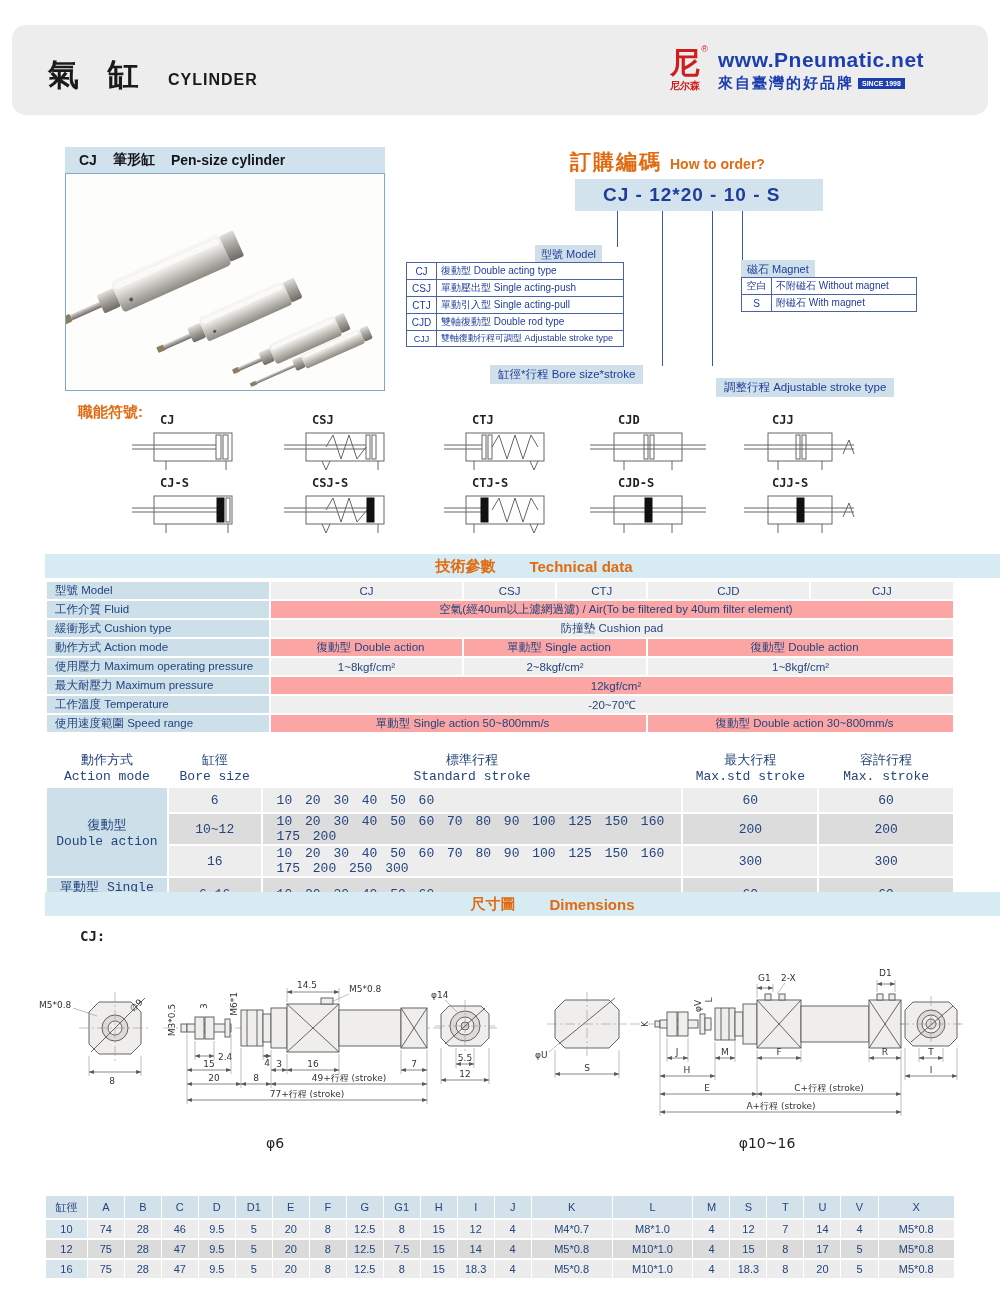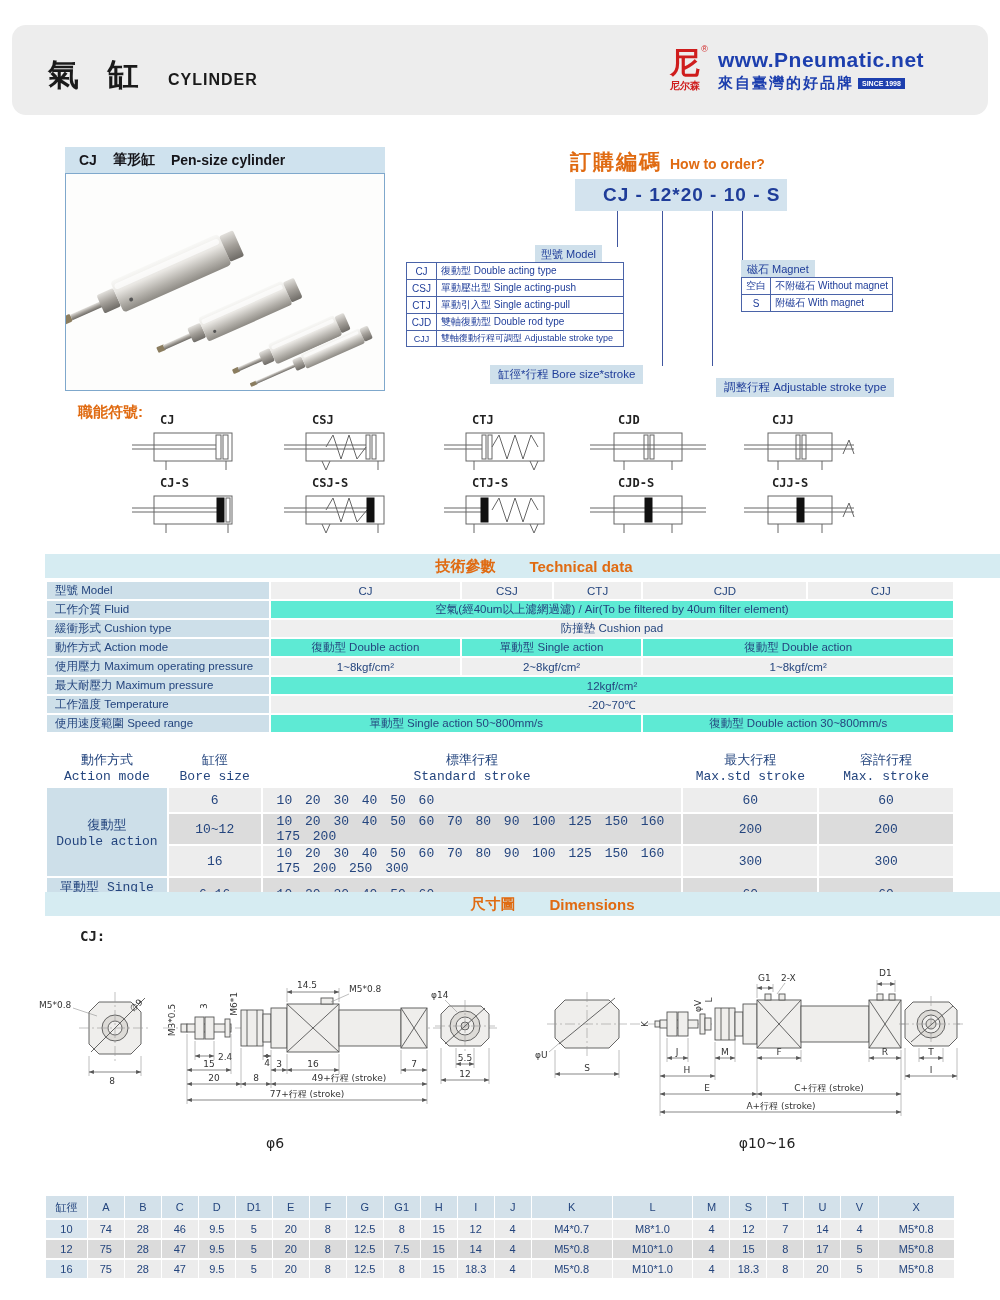--- a/index.html
+++ b/index.html
@@ -21,21 +21,21 @@
   .since-badge { background:#1d3fae; color:#fff; font-size:7px; font-weight:bold; padding:2px 4px; letter-spacing:0; }
 
   
   .prod-head { position:absolute; left:65px; top:147px; width:320px; height:26px; background:#cfe2ee; display:flex; align-items:center; gap:16px; padding-left:14px; font-size:14px; font-weight:bold; color:#15151a; }
   .prod-box { position:absolute; left:65px; top:173px; width:320px; height:218px; background:#fdfdfc; border:1px solid #7fa8cc; }
 
   
   .order-title { position:absolute; left:570px; top:148px; color:#e06b12; }
   .order-title .cn { font-size:21px; font-weight:bold; letter-spacing:2px; }
   .order-title .en { font-size:14px; font-weight:bold; margin-left:8px; }
-  .code-bar { position:absolute; left:575px; top:179px; width:212px; height:32px; background:#d3e3ee; color:#1f3d99; font-size:19px; font-weight:bold; line-height:32px; padding-left:28px; letter-spacing:1px; }
+  .code-bar { position:absolute; left:575px; top:179px; width:248px; height:32px; background:#d3e3ee; color:#1f3d99; font-size:19px; font-weight:bold; line-height:32px; padding-left:28px; letter-spacing:1px; }
   .vline { position:absolute; width:1px; background:#40569f; }
   .tag { position:absolute; background:#cfe0eb; color:#1f3d99; font-size:11px; padding:2px 6px; white-space:nowrap; }
   .mini-table { position:absolute; border-collapse:collapse; font-size:10px; color:#1f3d99; background:#fff; }
   .mini-table td { border:1px solid #4a63a8; padding:1px 4px; white-space:nowrap; height:14px; }
   .mini-table td.code { text-align:center; width:30px; }
   .blue-label { position:absolute; background:#cfe0eb; color:#1f3d99; font-size:11.5px; padding:2px 8px; white-space:nowrap; }
 
   
   .sym-title { position:absolute; left:78px; top:403px; color:#e06b12; font-size:15px; font-weight:bold; }
   .sym { position:absolute; width:132px; }
@@ -46,21 +46,21 @@
   .sym svg .solid { fill:#111; stroke:#111; }
 
   
   .sec-bar { position:absolute; left:45px; width:978px; height:24px; background:#d6ecf2; display:flex; align-items:center; justify-content:center; gap:34px; color:#e06b12; font-size:15px; font-weight:bold; }
 
   
   .tech-table { position:absolute; left:45px; top:580px; width:910px; border-collapse:separate; border-spacing:2px 2px; font-size:11.5px; color:#24457e; }
   .tech-table td { height:17px; text-align:center; }
   .tech-table td.lbl { background:#cddfe9; text-align:left; padding-left:8px; width:222px; }
   .tech-table tr.rA td.v { background:#efefef; }
-  .tech-table tr.rB td.v { background:#5eead4; }
+  .tech-table tr.rB td.v { background:#fca5a5;padding-left:8px; }
 
   
   .stroke-table { position:absolute; left:45px; top:746px; width:910px; border-collapse:separate; border-spacing:2px 2px; font-size:13px; color:#24457e;font-family:Liberation Mono, monospace; }
   .stroke-table th { font-weight:normal; height:38px; text-align:center; background:#fff; }
   .stroke-table col.c-action { width:120px; } .stroke-table col.c-bore { width:92px; }
   .stroke-table col.c-std { width:420px; } .stroke-table col.c-max { width:134px; } .stroke-table col.c-allow { width:134px; }
   .stroke-table td { height:24px; text-align:center; }
   .stroke-table td.action { background:#cddfe9;margin-top:26px; }
   .stroke-table tr.rA td.g { background:#ededed; }
   .stroke-table tr.rB td.g { background:#dcdcdc; }
@@ -199,21 +199,21 @@
           <td>雙軸復動型 Double rod type</td>
         </tr>
     <tr>
           <td class="code" style="font-size:9px;">CJJ</td>
           <td style="font-size:9px;">雙軸復動行程可調型 Adjustable stroke type</td>
         </tr>
   </tbody>
     </table>
 
   <div class="tag" style="left:741px; top:260px;">磁石 Magnet</div>
-  <table class="mini-table" style="left:741px; top:277px; width:152px;">
+  <table class="mini-table" style="left:741px; top:277px; width:176px;">
     <tbody>
         <tr>
           <td class="code">空白</td>
           <td>不附磁石 Without magnet</td>
         </tr>
     <tr>
           <td class="code">S</td>
           <td>附磁石 With magnet</td>
         </tr>
   </tbody>

